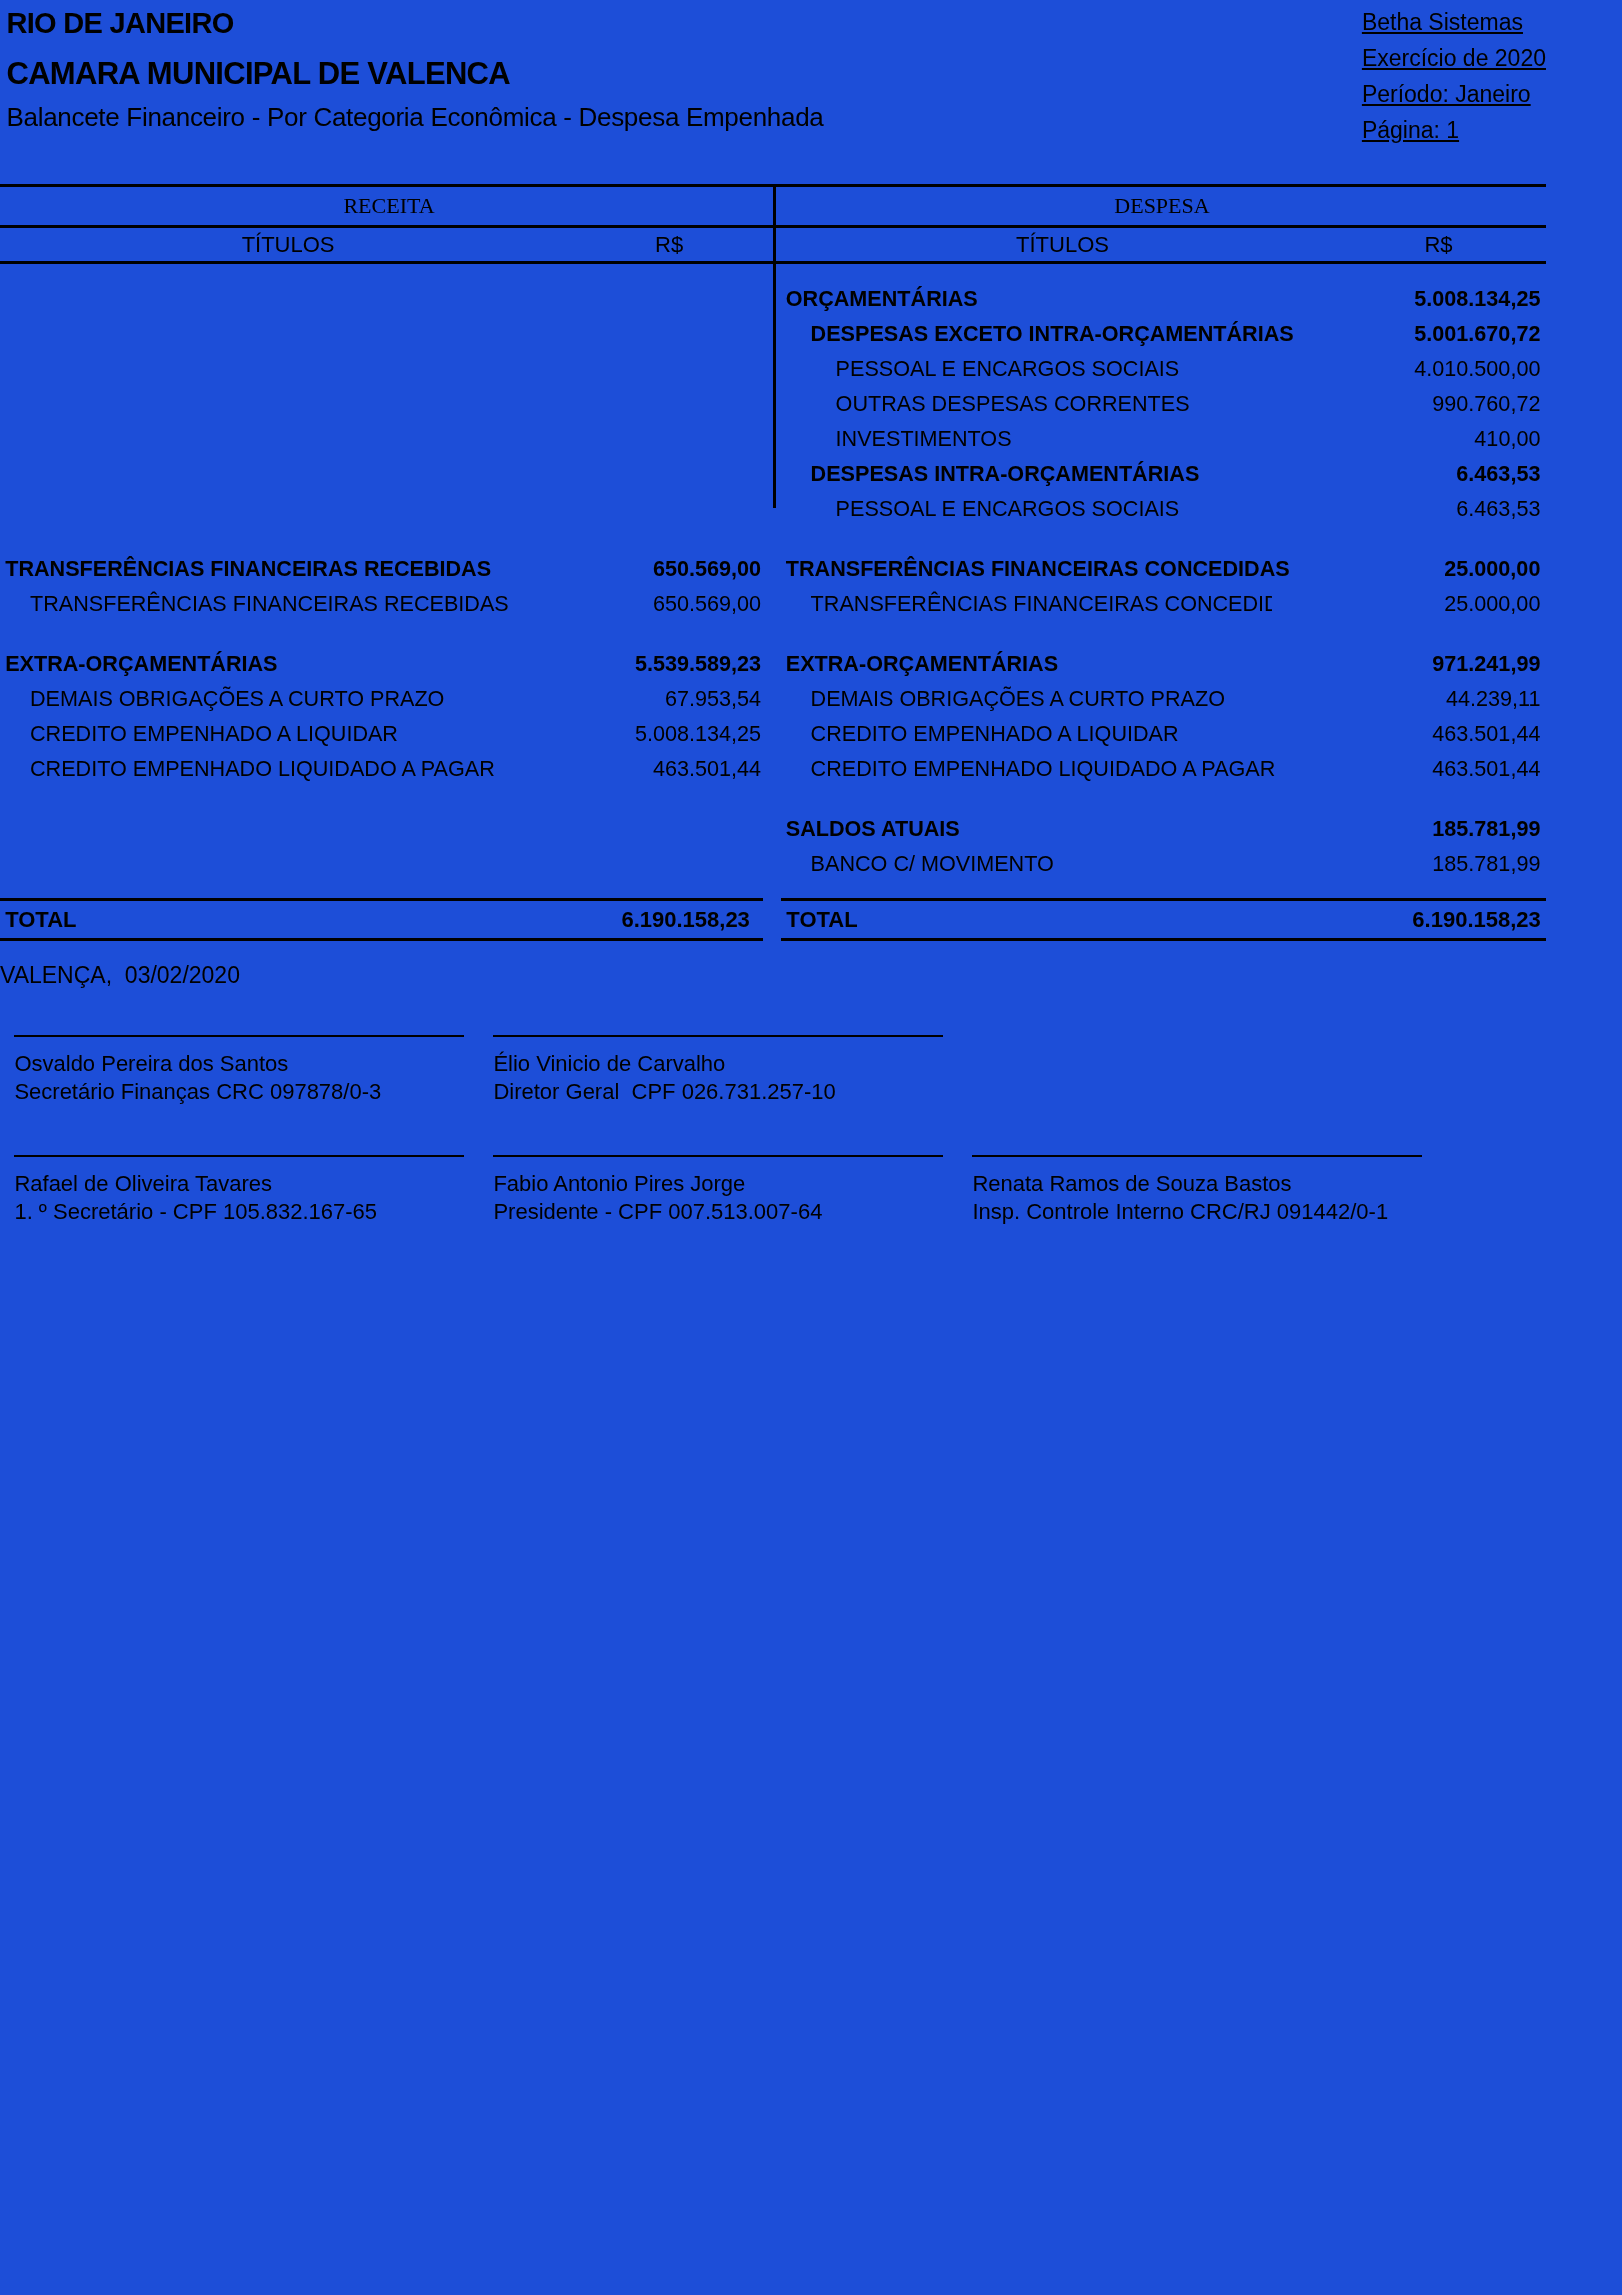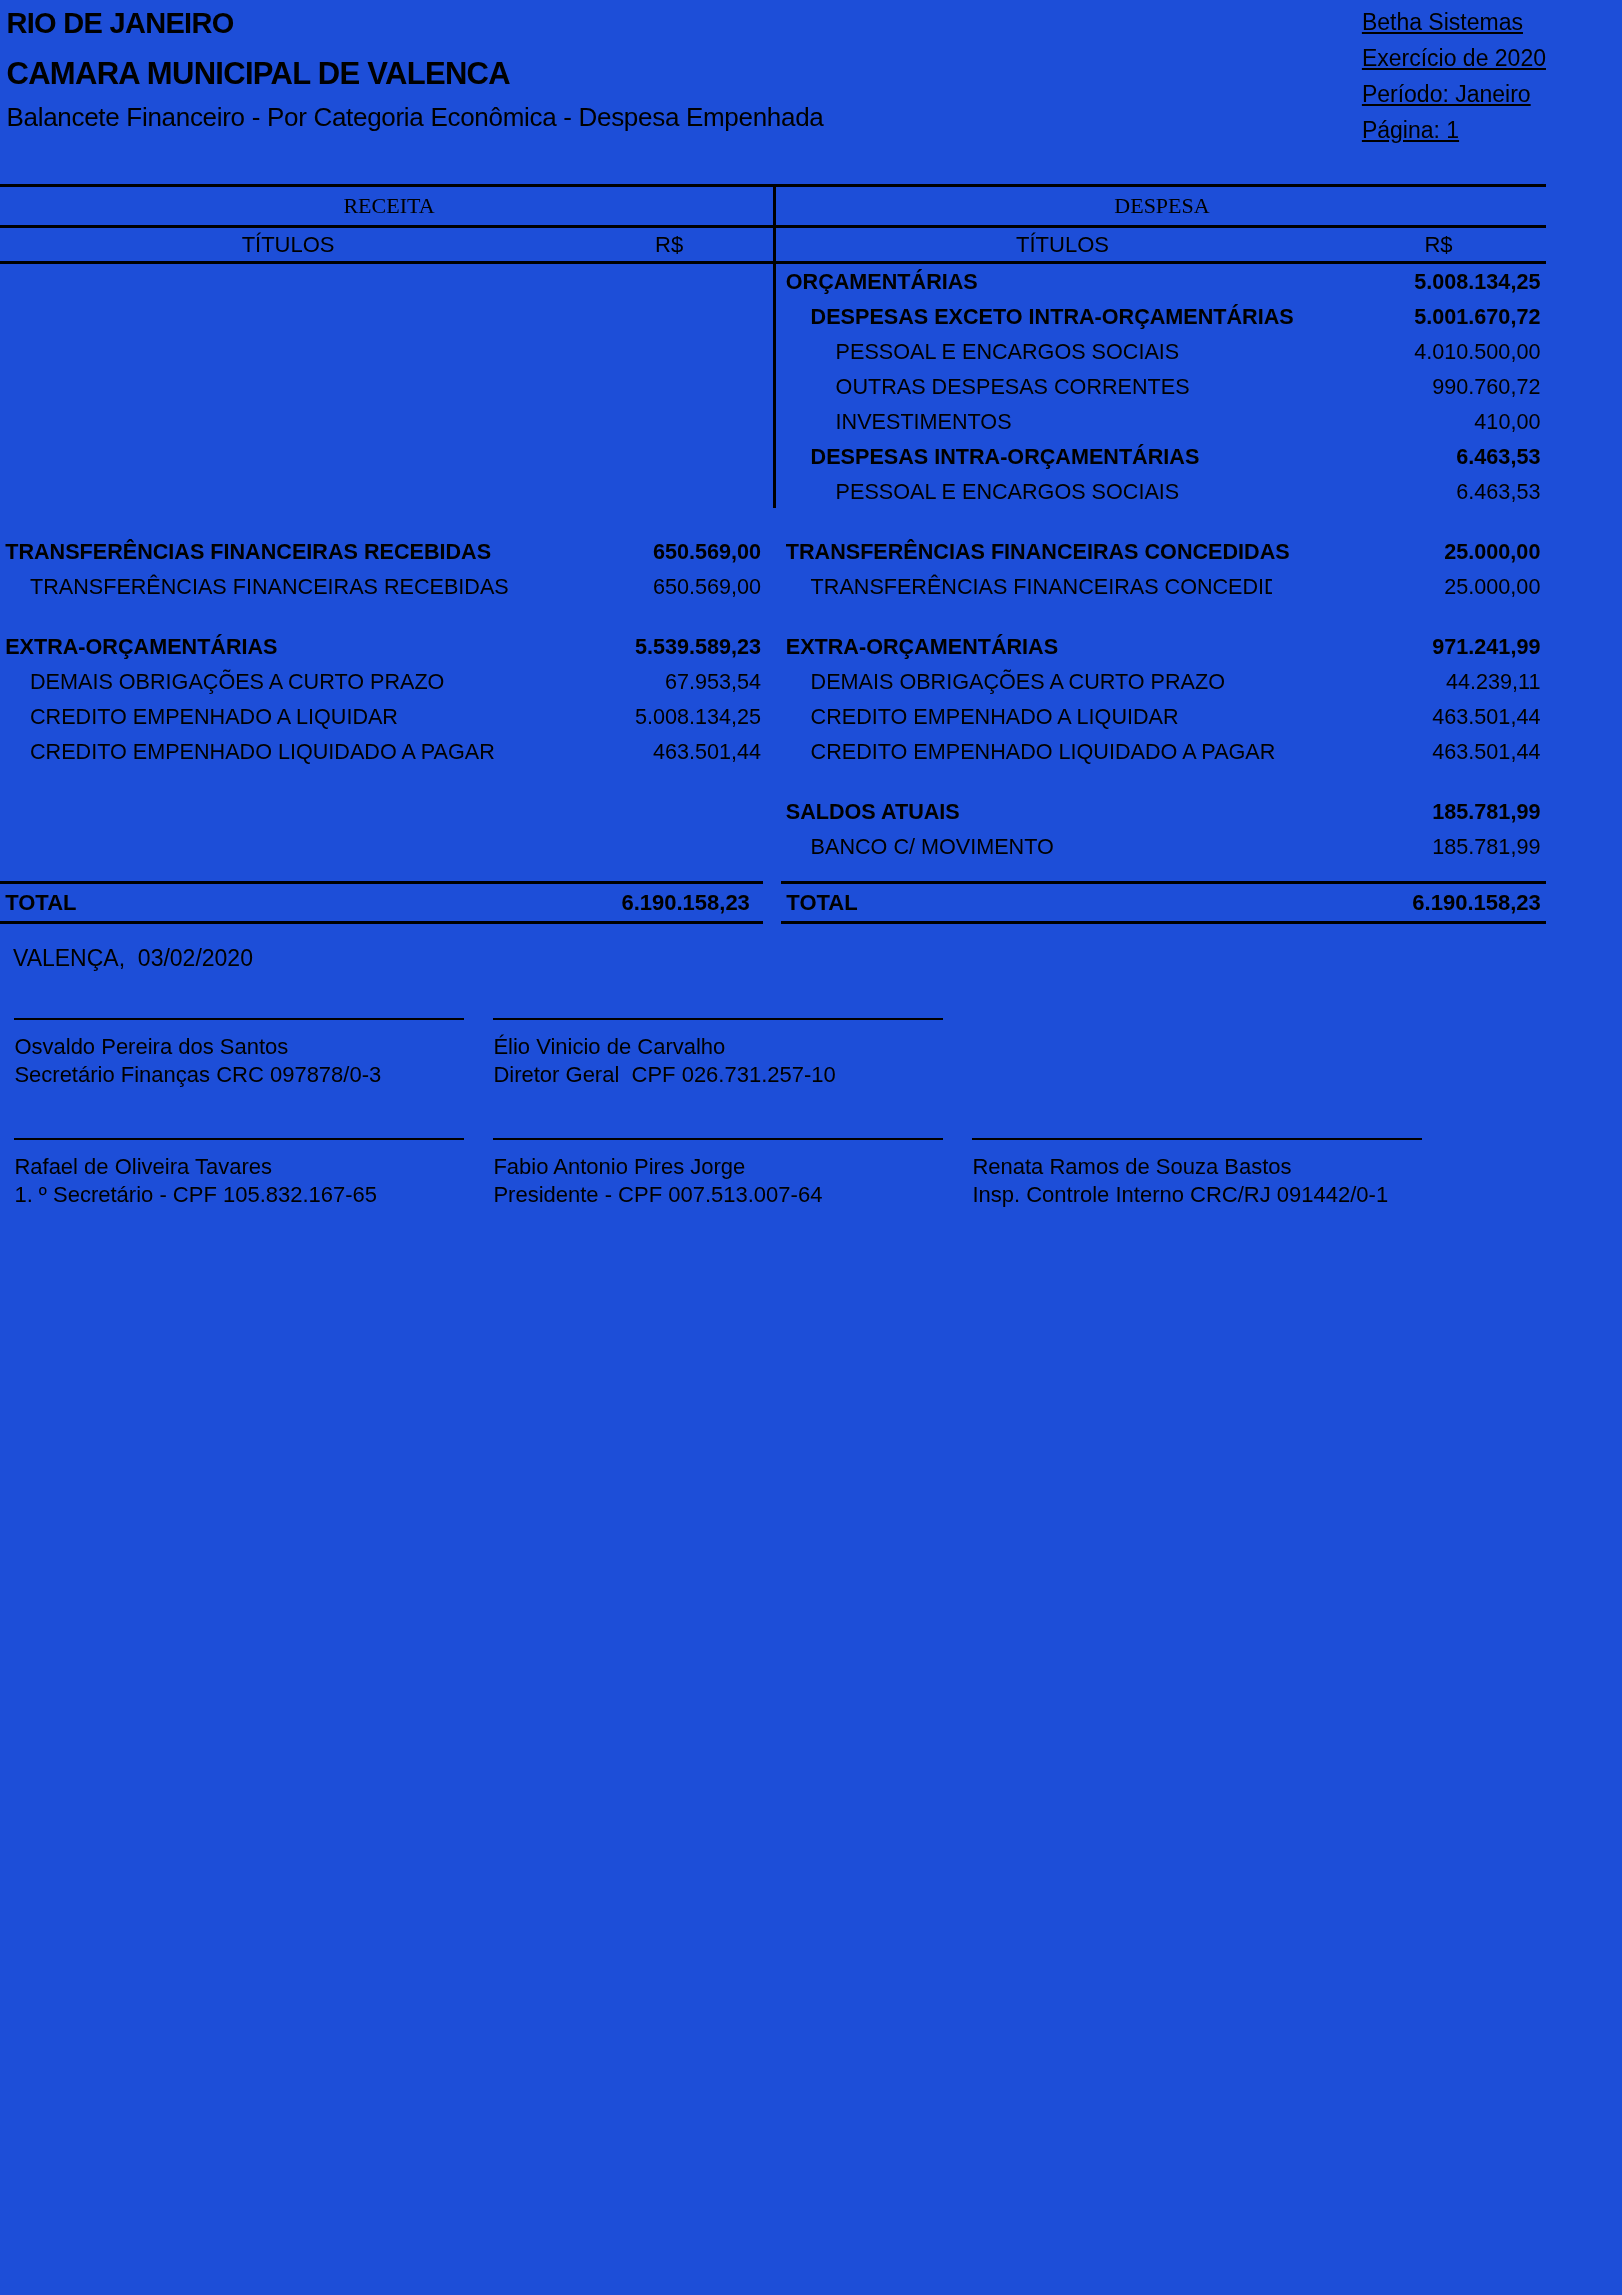--- a/index.html
+++ b/index.html
@@ -24,21 +24,21 @@
   .thead-row-a { display:flex; border-bottom:3.3px solid #000;font-family:Liberation Serif, serif; }
   .thead-row-b { display:flex; border-bottom:3.3px solid #000; }
   .cell-l { width:778px; position:relative; }
   .cell-r { width:768px; position:relative; }
   .thead-row-a .cell-l, .thead-row-a .cell-r { height:38px; line-height:38px; text-align:center; font-size:22px; }
   .thead-row-b .cell-l, .thead-row-b .cell-r { height:33px; line-height:33px; font-size:22px; }
   .sub-titulos { position:absolute; left:8px; width:72%; text-align:center; }
   .sub-rs      { position:absolute; right:0; width:28%; text-align:center; }
   .v-divider { position:absolute; left:773px; top:184px; width:2.6px; height:324px; background:#000; }
   
-  .tbody { }
+  .tbody { padding-top:17px; }
   .section { display:flex; }
   .section + .section { margin-top:25px; }
   .col-l { width:778px; }
   .col-r { width:765px; margin-left:2.6px; }
   .trow { display:flex; height:35px; line-height:35px; font-size:21.6px; }
   .trow.bold { font-weight:bold; }
   .lbl { white-space:nowrap; }
   .ind0 { padding-left:5.2px; }
   .ind1 { padding-left:30px; }
   .ind2 { padding-left:55px; }
@@ -51,21 +51,21 @@
   .total-cell { border-top:3.3px solid #000; border-bottom:3.3px solid #000; height:43px;
                 display:flex; align-items:center; font-weight:bold; font-size:22px;justify-content:space-between; }
   .total-cell.left { width:763px; }
   .total-spacer { width:18.3px; }
   .total-cell.right { width:765px; }
   .total-lbl { padding-left:5.2px; }
   .total-val { margin-left:auto; }
   .total-cell.left  .total-val { padding-right:13px; }
   .total-cell.right .total-val { padding-right:5.2px; }
   
-  .place-date { margin-top:21px; padding-left:13px; font-size:23px; white-space:pre-wrap; }
+  .place-date { margin-top:21px; font-size:23px; white-space:pre-wrap; }
   .sig-row { display:flex; margin-top:46px; }
   .sig-row + .sig-row { margin-top:50px; }
   .sig { width:450px; margin-left:29px; }
   .sig:first-child { margin-left:14.4px; }
   .sig-line { border-top:2.6px solid #000; width:100%; }
   .sig-name { margin-top:13px; font-size:22px; line-height:27.5px; white-space:pre-wrap; }
   .sig-title { font-size:22px; line-height:27.5px; white-space:pre-wrap; }
 </style>
 </head>
 <body>

